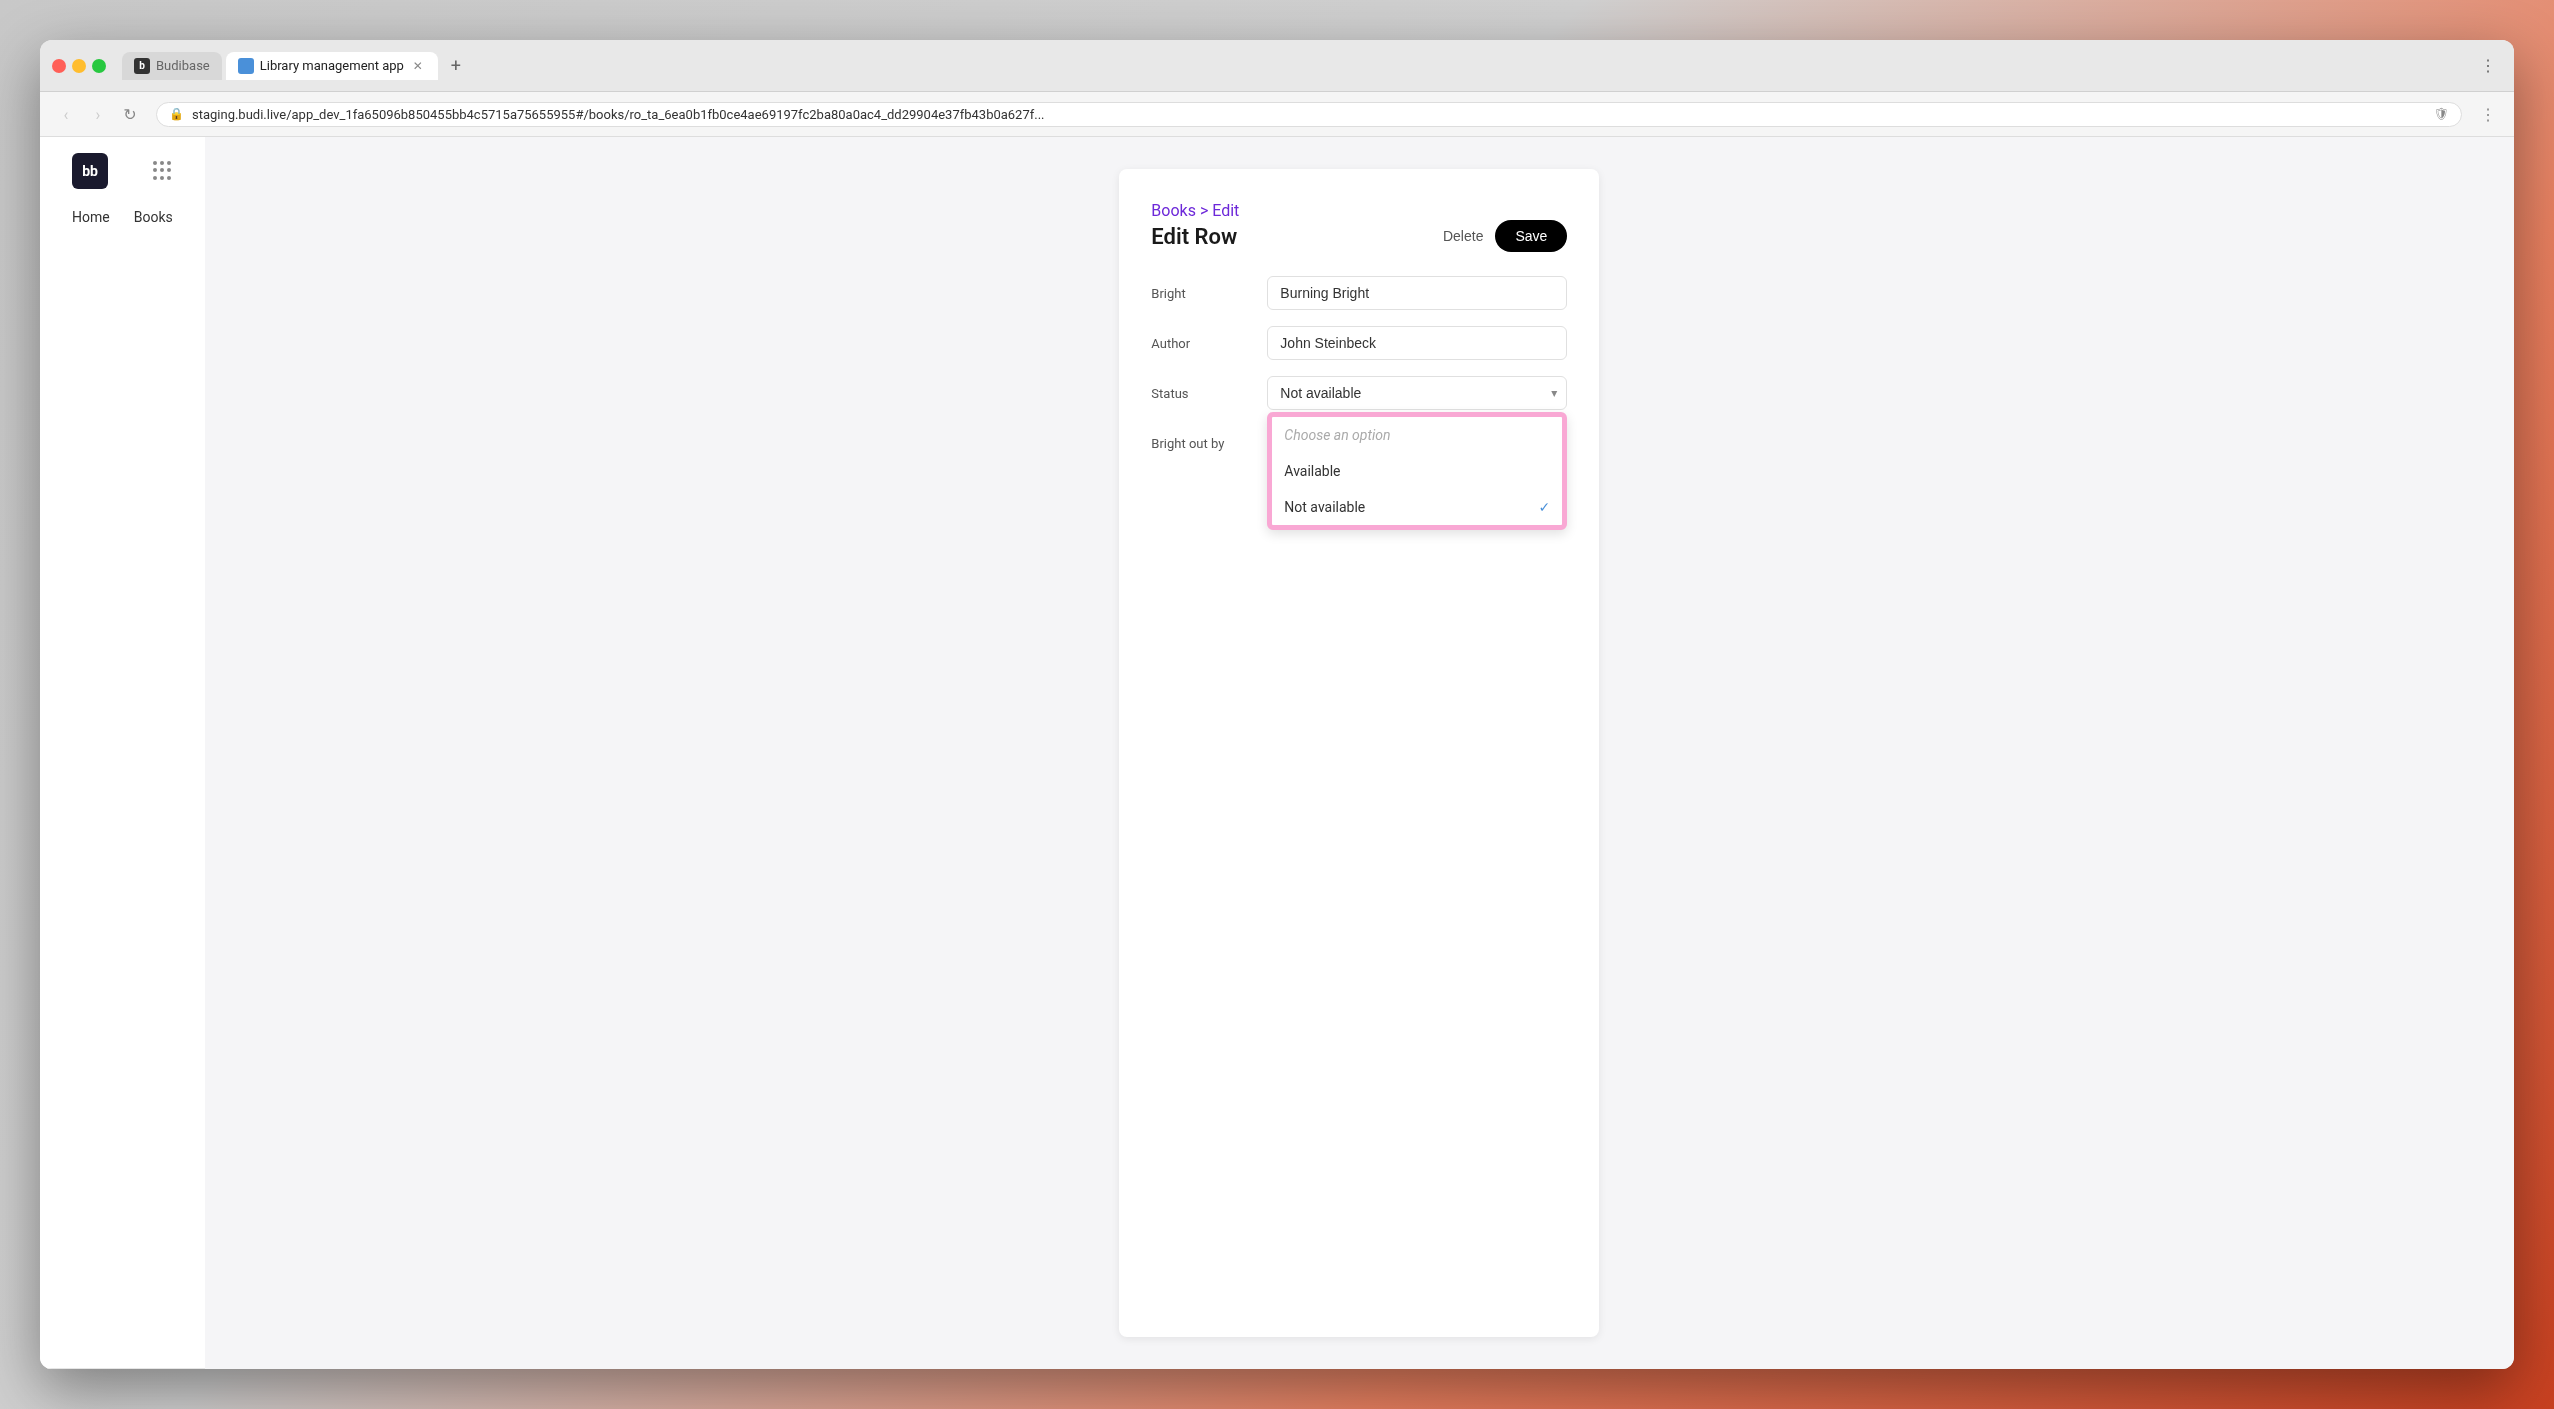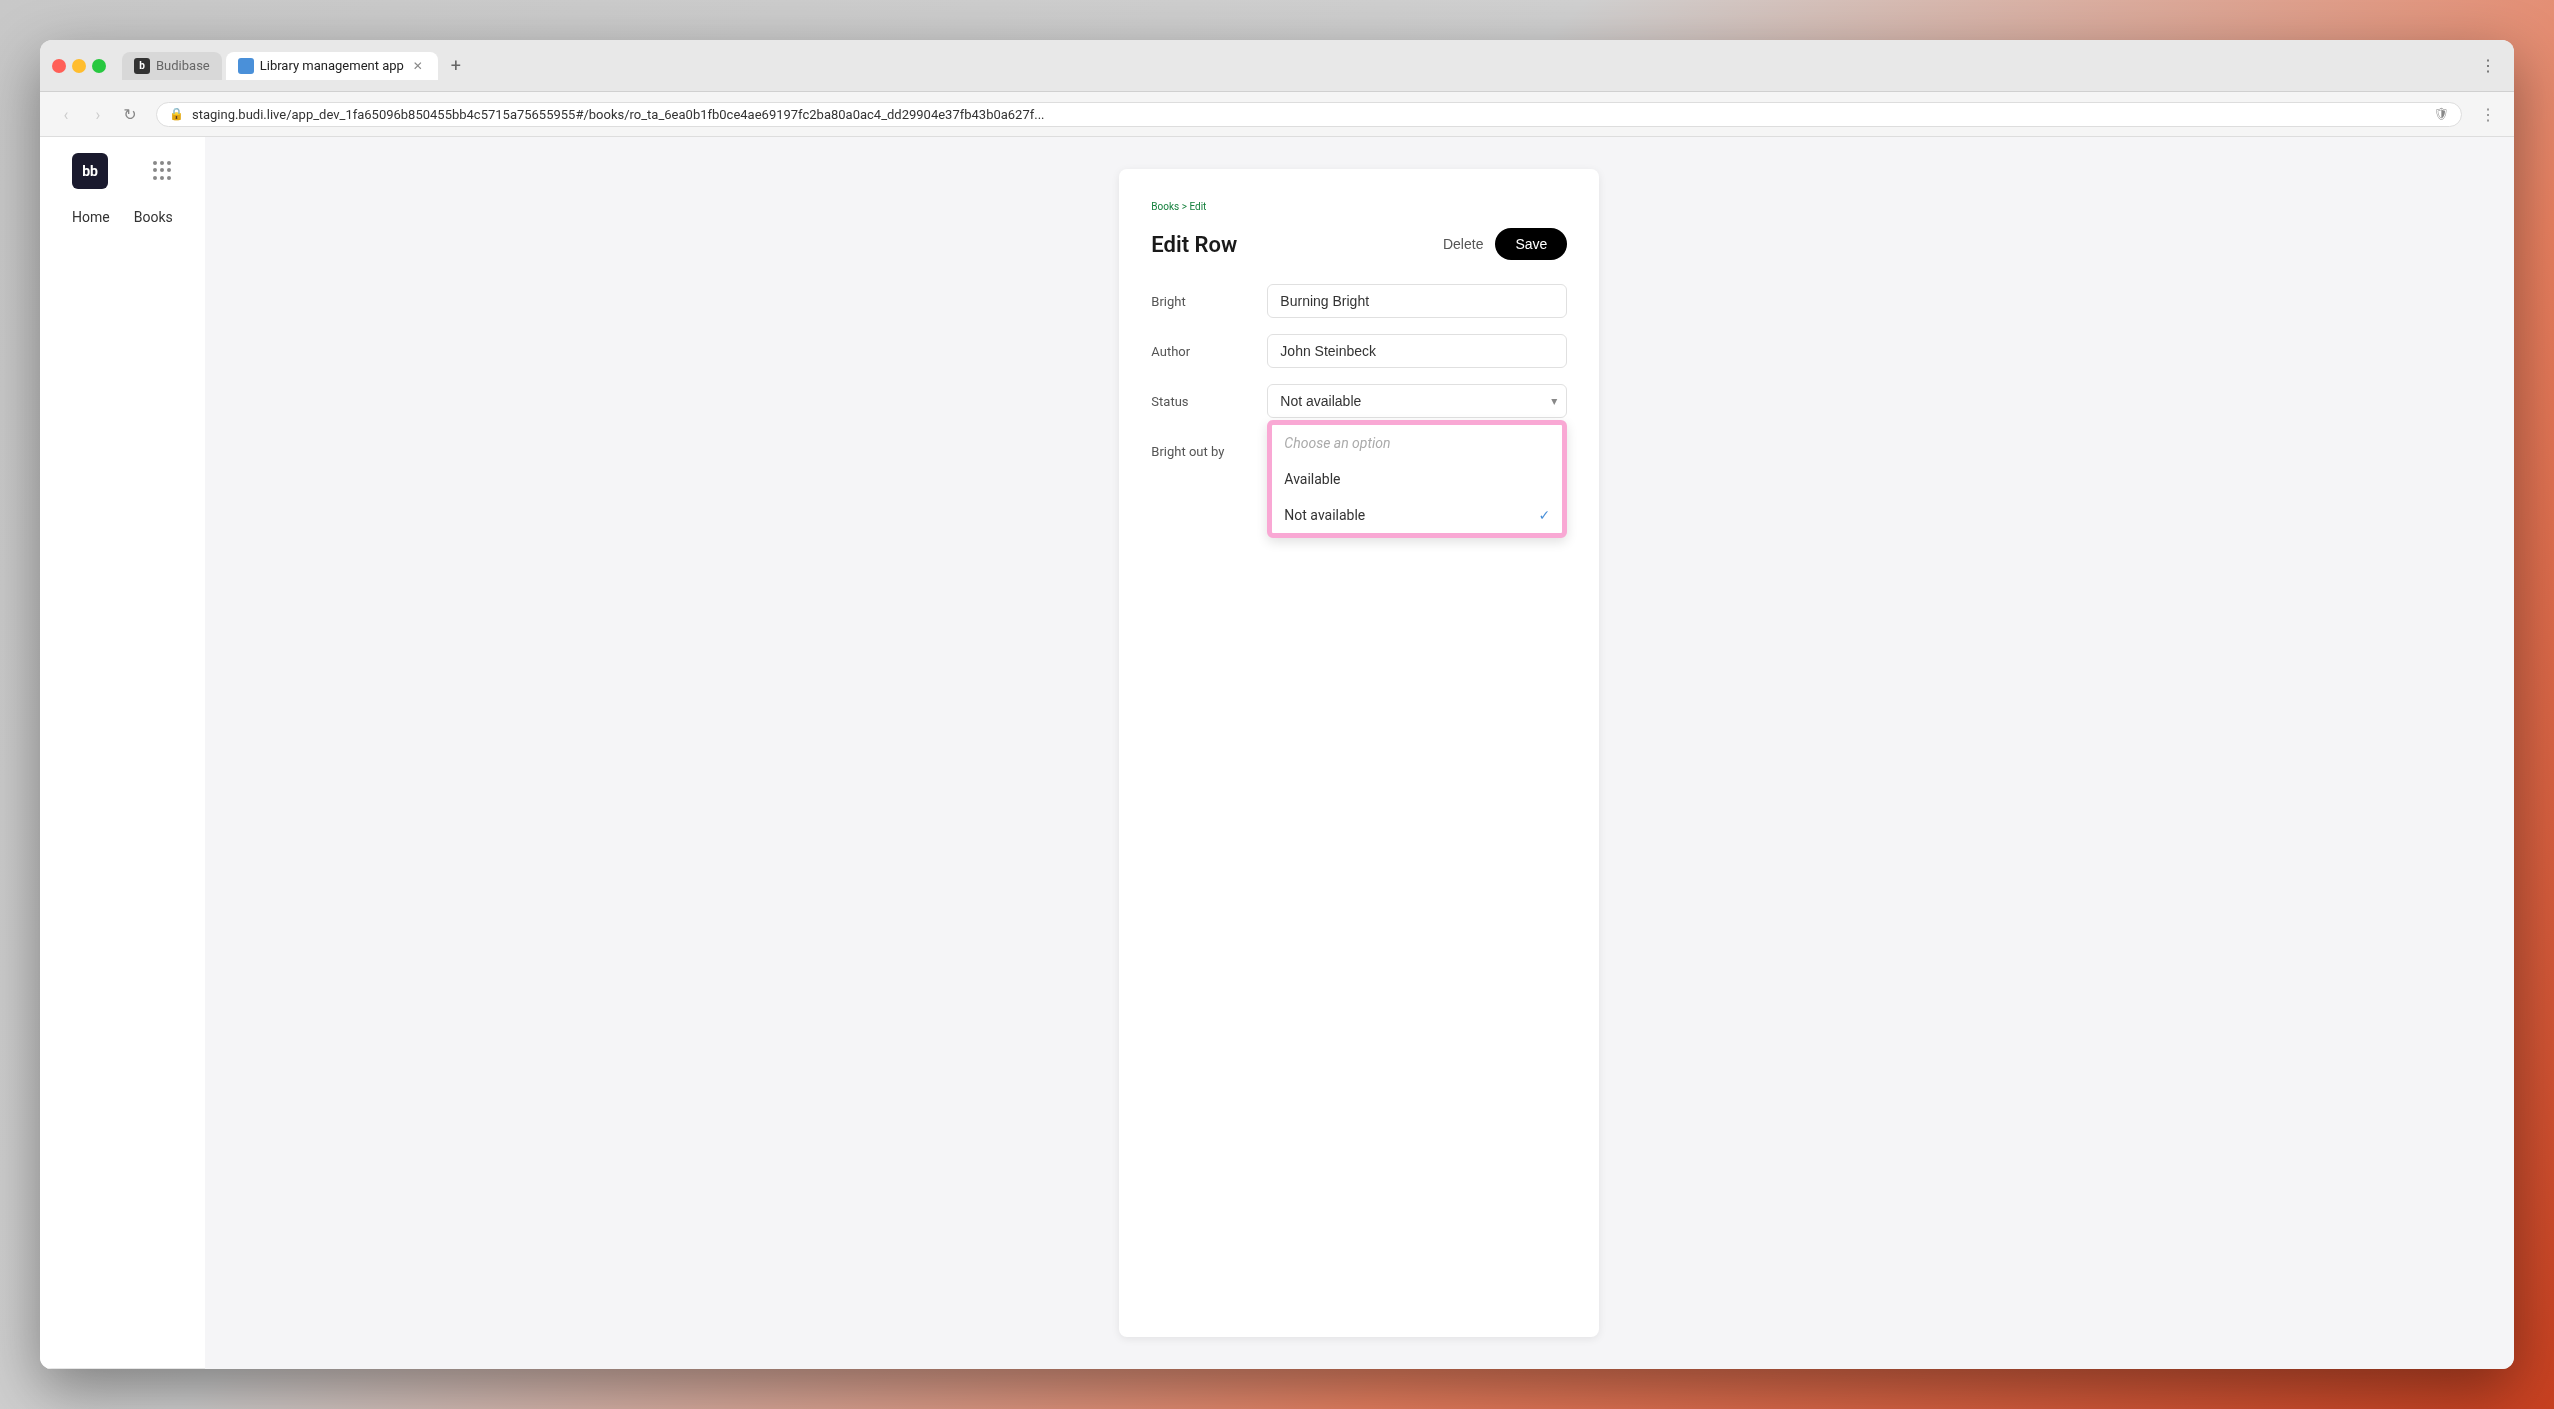--- a/index.html
+++ b/index.html
@@ -276,23 +276,22 @@
     .edit-card {
       background: white;
       border-radius: 8px;
       box-shadow: 0 2px 8px rgba(0,0,0,0.08);
       padding: 32px;
       width: 480px;
       position: relative;
     }
 
     .breadcrumb {
-      font-size: 10px;
-      color: #15803d;
-      margin-bottom: 16px;
+      font-size: 16px;
+      color: #6d28d9;
     }
 
     .card-header {
       display: flex;
       align-items: center;
       justify-content: space-between;
       margin-bottom: 24px;
     }
 
     .card-title {

